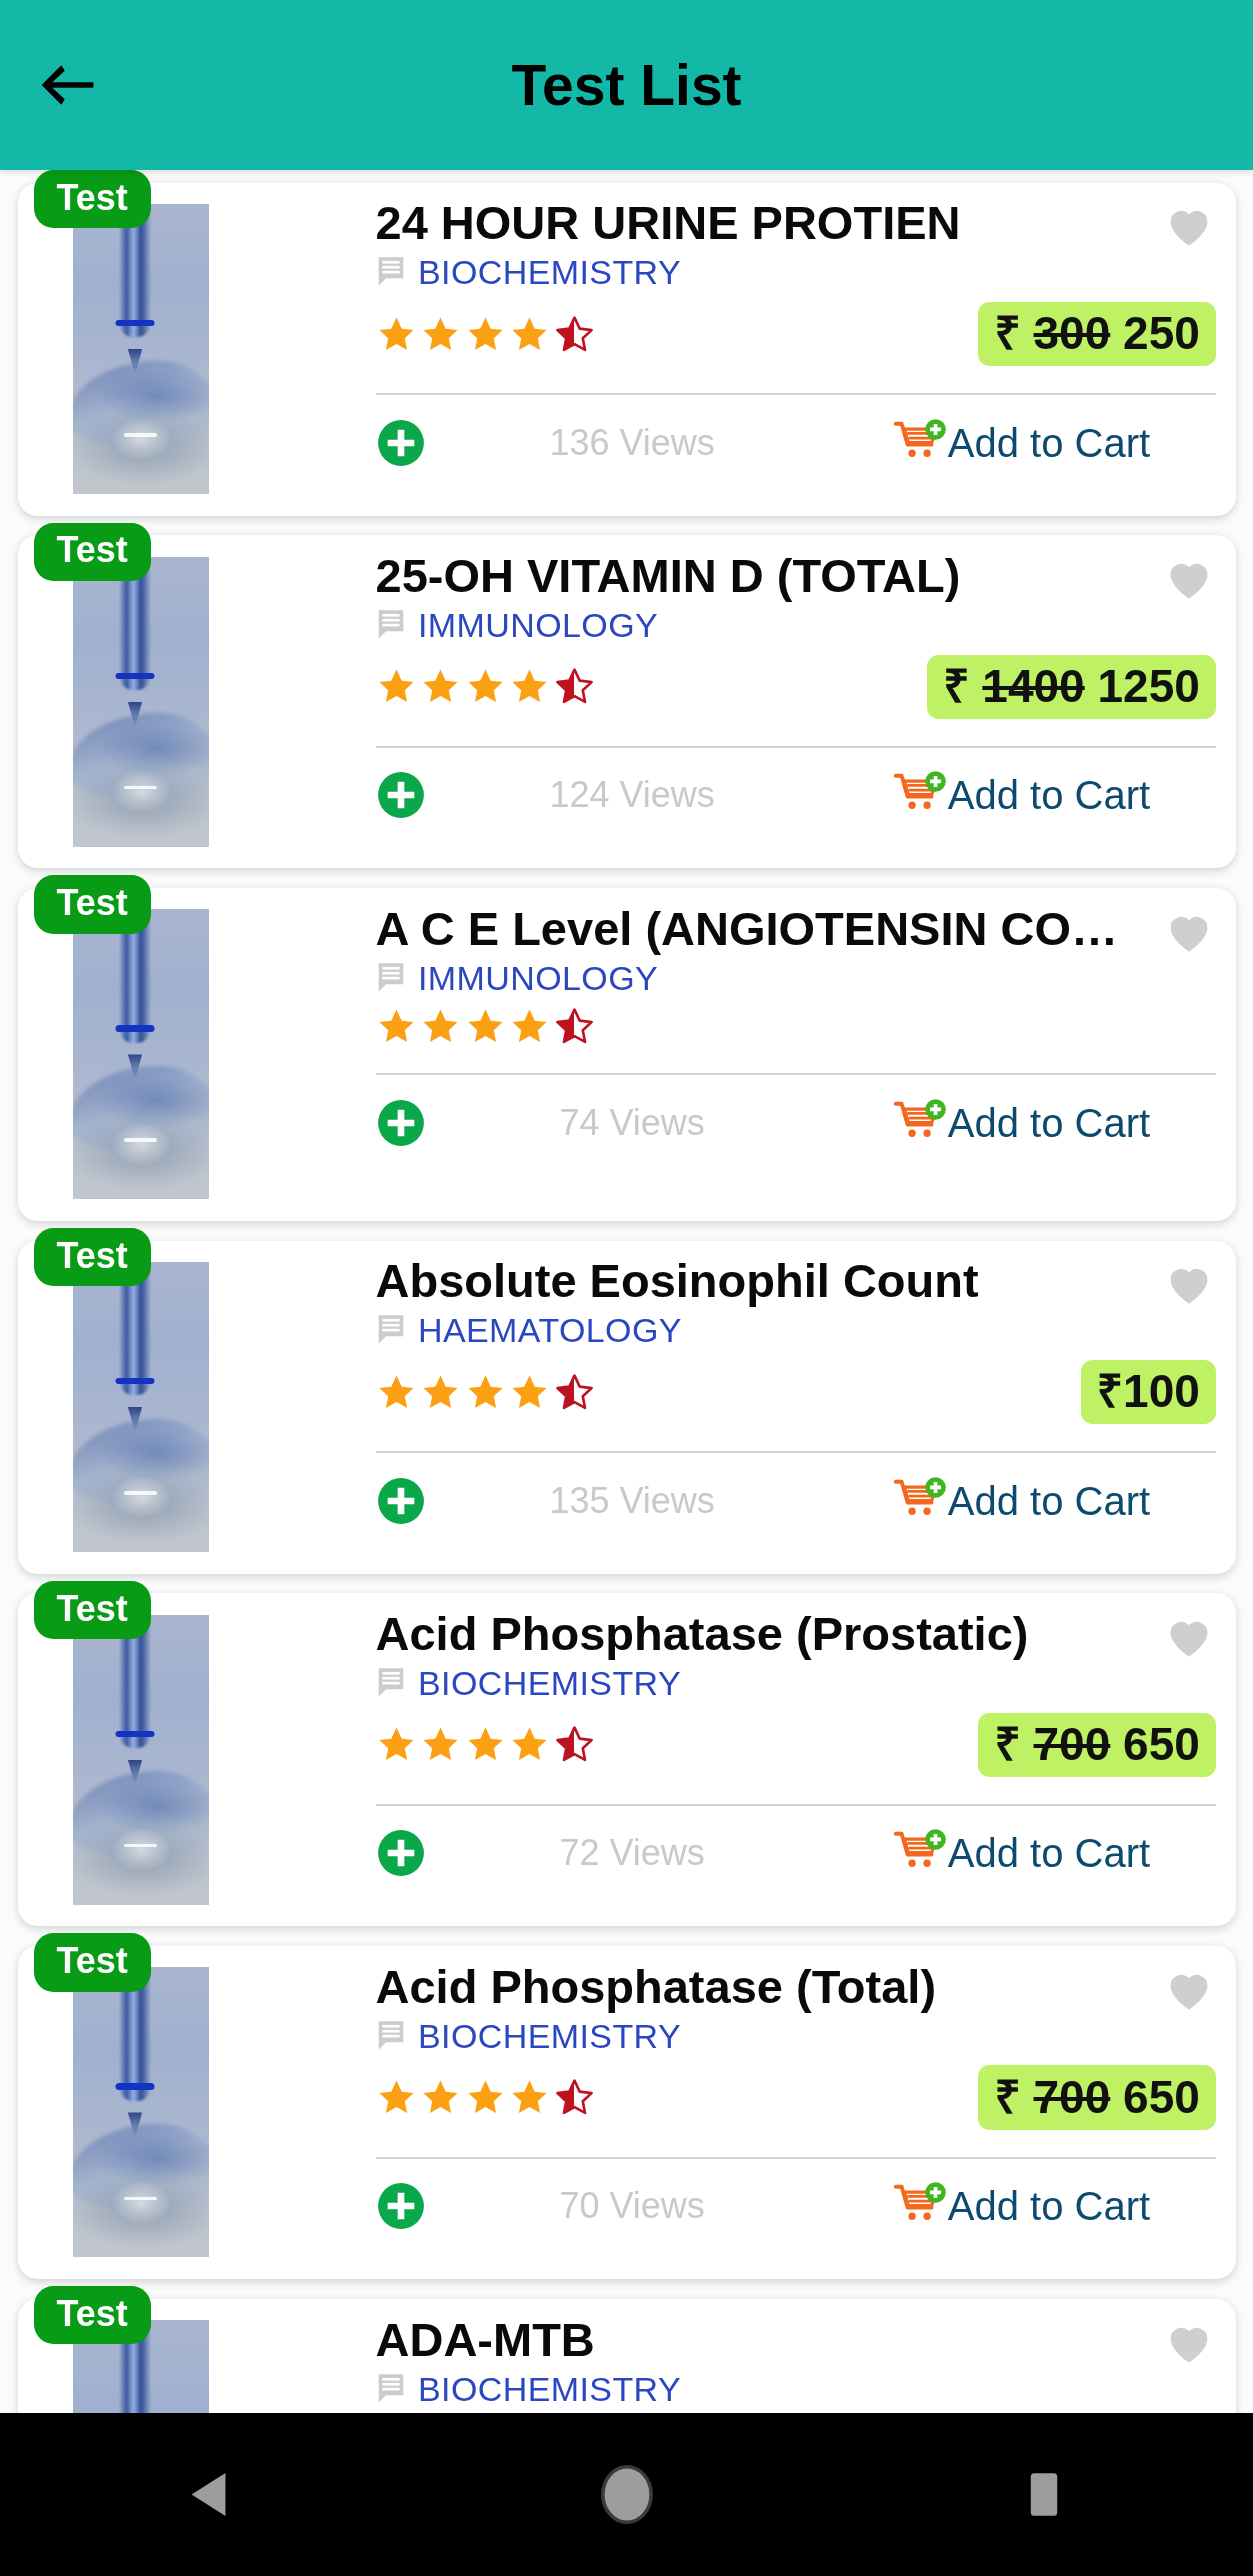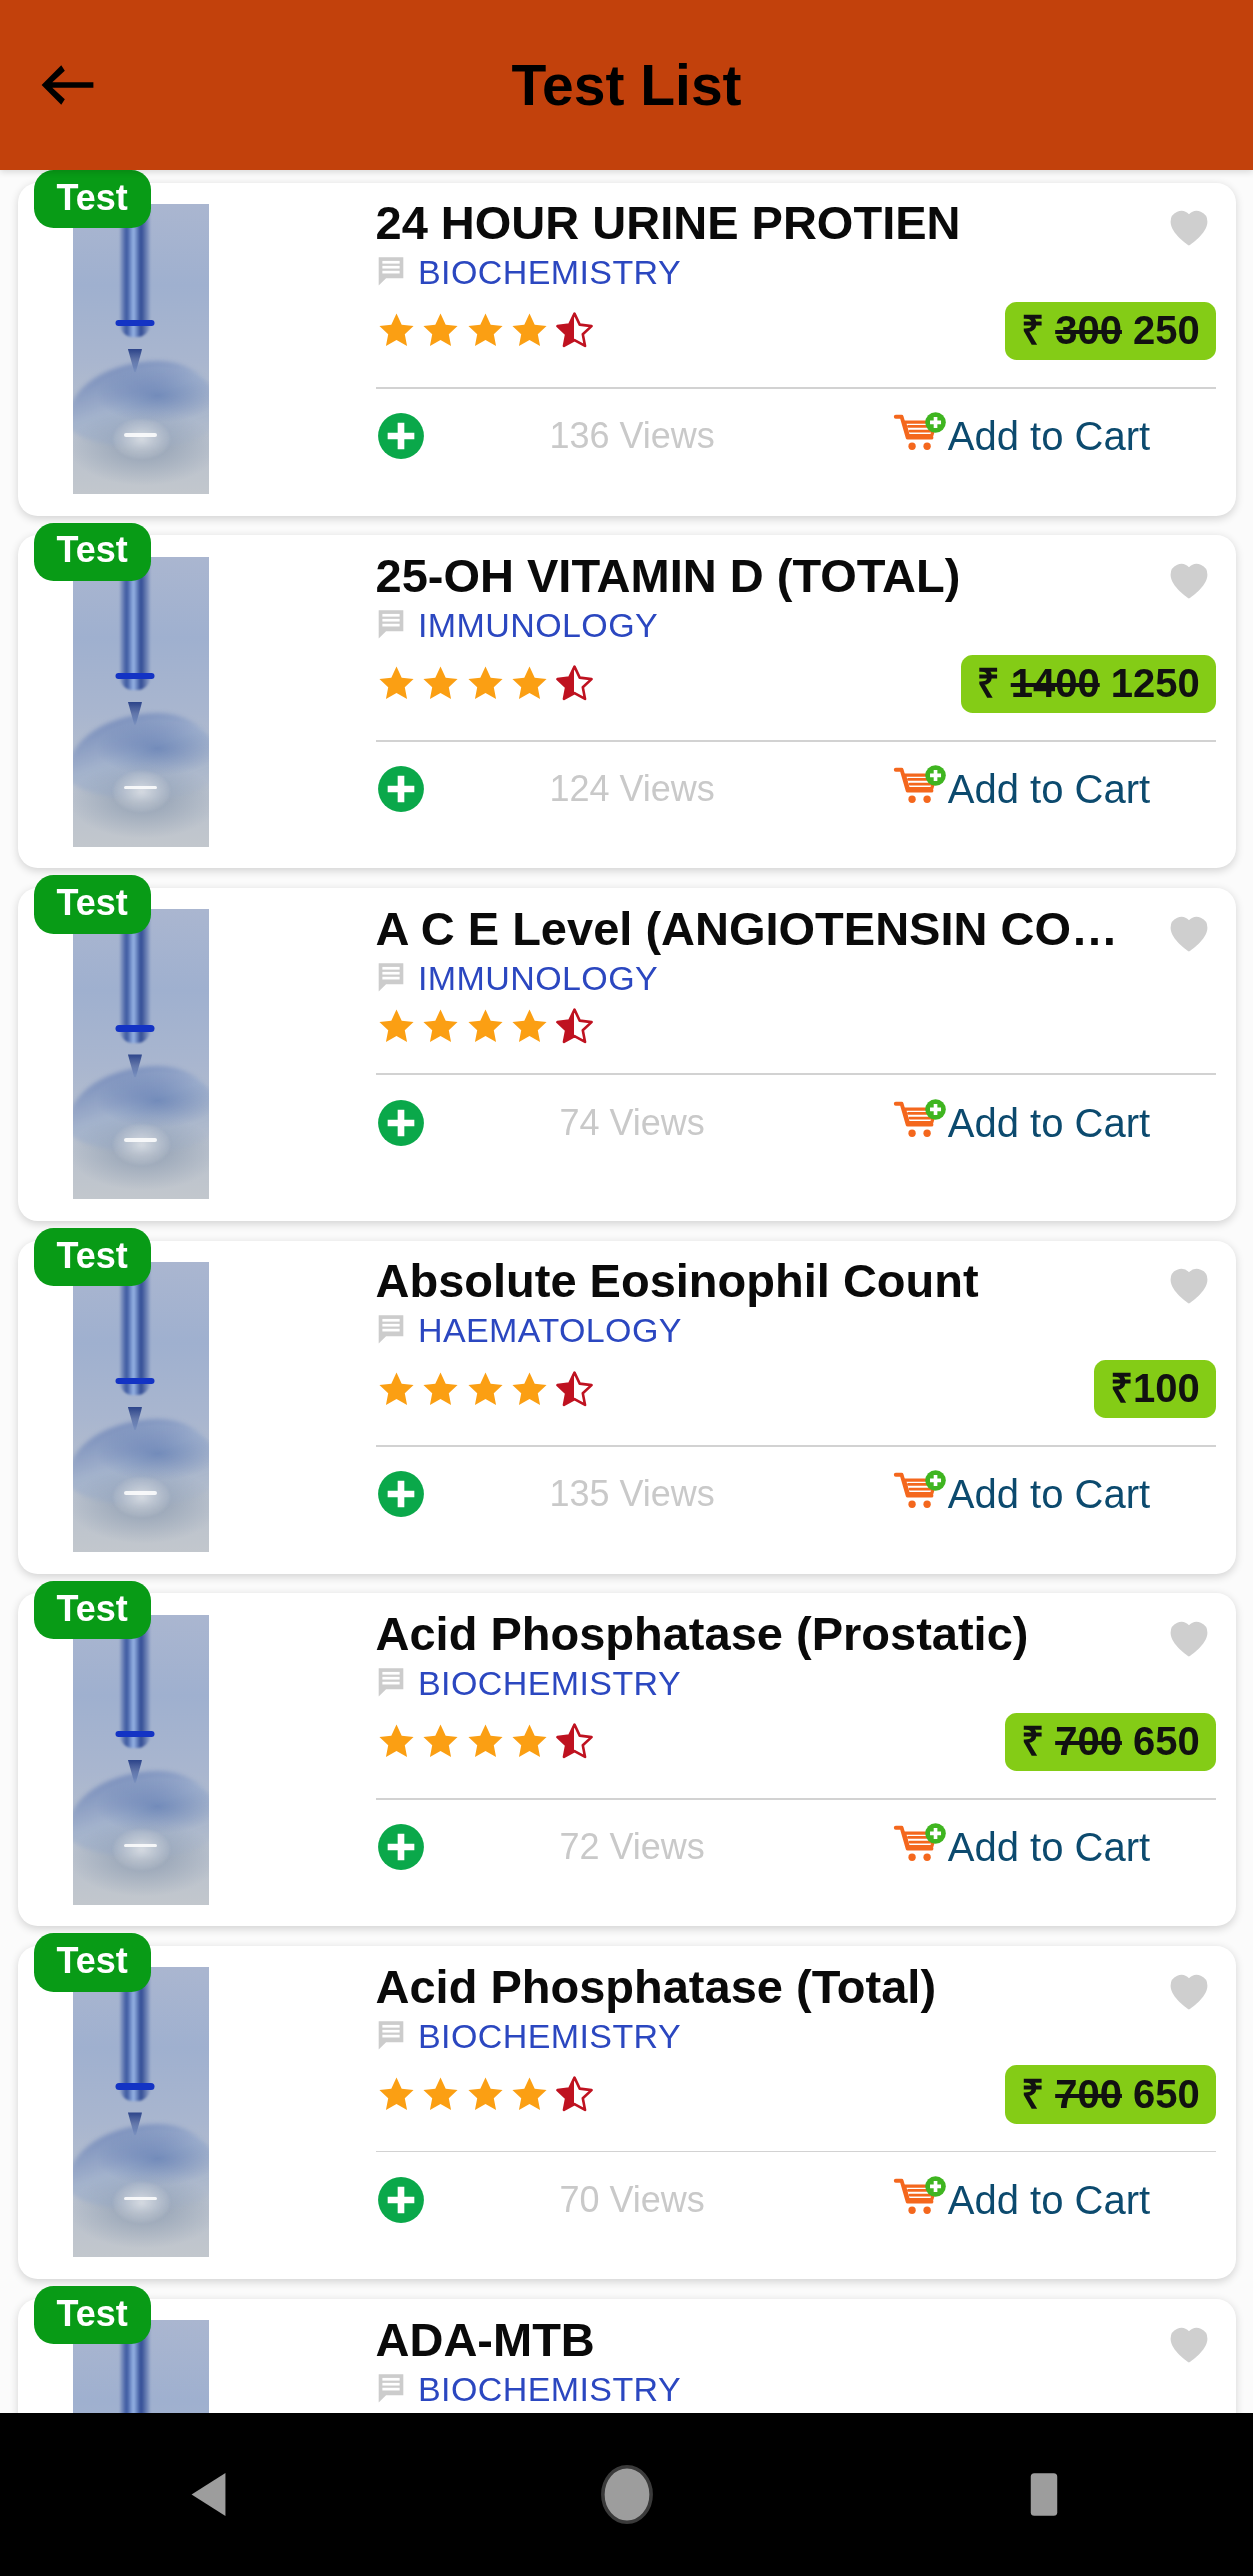--- a/index.html
+++ b/index.html
@@ -19,21 +19,21 @@
     background: #fbfbfb;
     overflow: hidden;
   }
 
   
   .appbar {
     position: absolute;
     top: 0; left: 0;
     width: 1253px;
     height: 170px;
-    background: #c2410c;
+    background: #14b8a6;
     display: flex;
     align-items: center;
     box-shadow: 0 2.7px 6.3px rgba(0,0,0,0.13);
     z-index: 40;
   }
   .back-btn {
     width: 134px;
     height: 170px;
     display: flex;
     align-items: center;
@@ -227,24 +227,24 @@
   .rate-price-row {
     display: flex;
     align-items: center;
     margin-top: 12.5px;
     padding-right: 19.7px;
   }
   .stars { display: flex; gap: 3.6px; flex: 0 0 auto; }
   .stars svg { display: block; }
   .price-spacer { flex: 1; }
   .price-badge {
-    background: #84cc16;
+    background: #bef264;
     border-radius: 11.6px;
     padding: 7.2px 16px 9px 16px;
-    font-size: 40px;
+    font-size: 46px;
     font-weight: bold;
     color: #111111;
     white-space: nowrap;
     line-height: 1.05;
     cursor: pointer;
   }
   .price-badge .old { text-decoration: line-through; }
 
   .divider {
     height: 1.8px;

